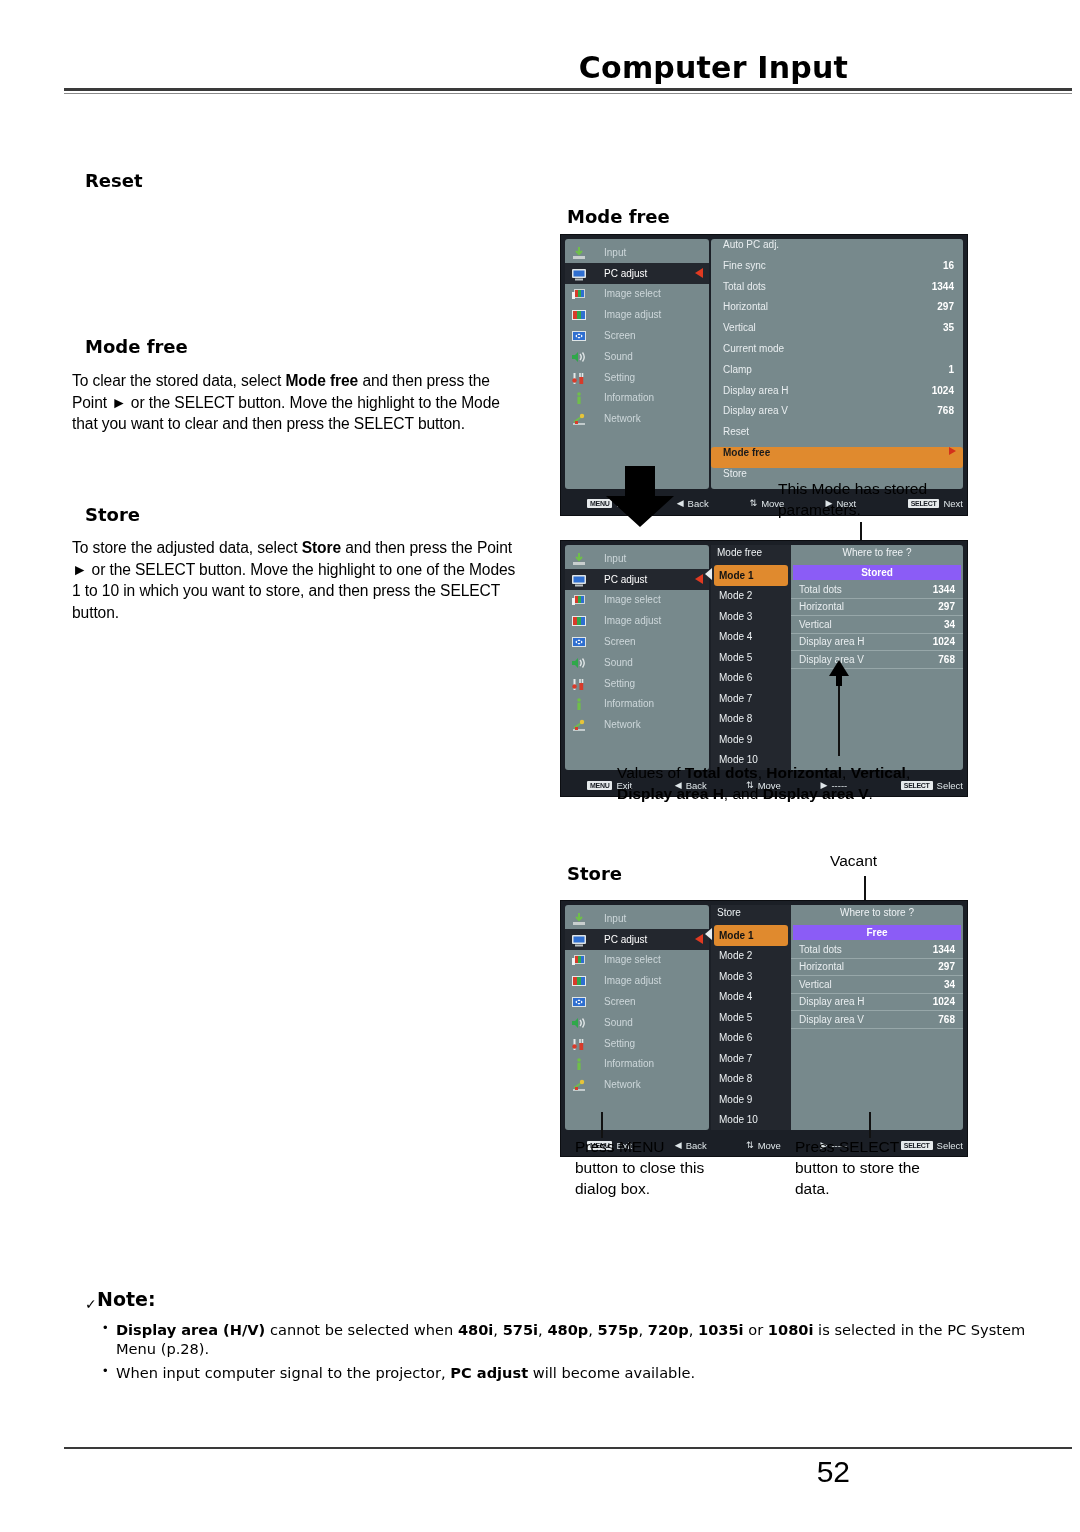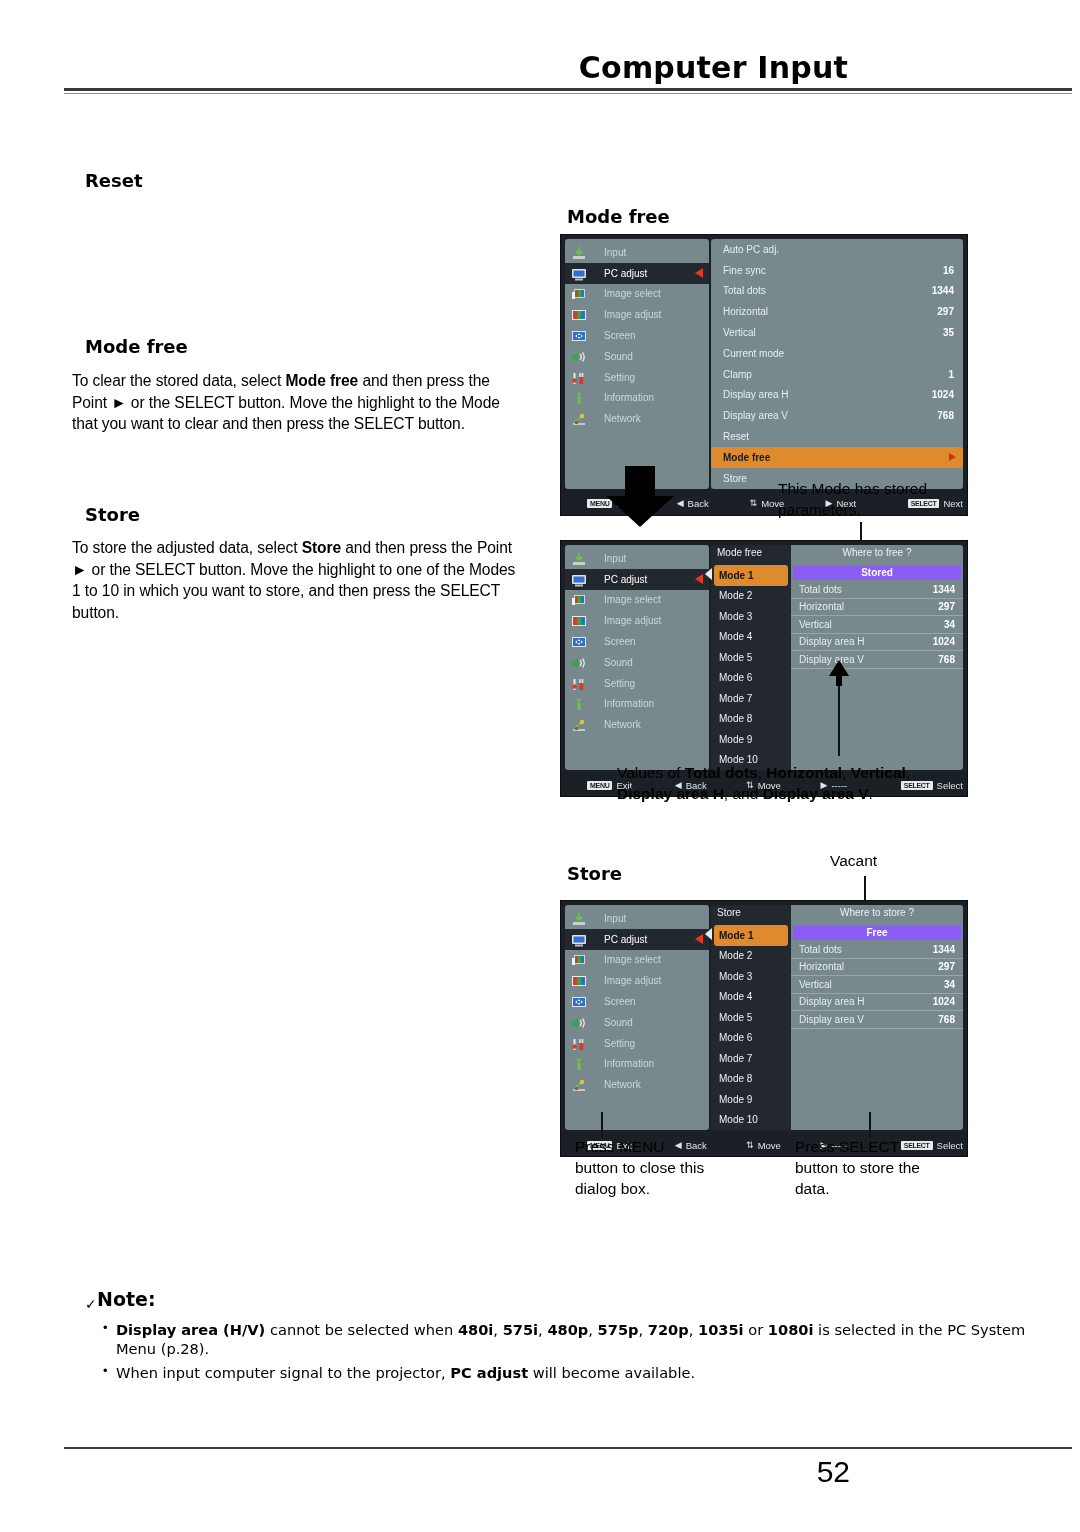--- a/index.html
+++ b/index.html
@@ -62,21 +62,21 @@
   }
   .ico{width:14px;height:13px;flex:0 0 auto;position:relative;}
 
   .osd-main{
     flex:1 1 auto;background:#77898c;border-radius:3px;
     position:relative;box-sizing:border-box;
   }
 
   
   .par-row{
-    height:20.8px;display:flex;align-items:center;
+    height:20.8px;display:flex;
     padding:0 9px 0 12px;box-sizing:border-box;font-size:10px;color:#e9eef0;
   }
   .par-row .pn{flex:1 1 auto;white-space:nowrap;}
   .par-row .pv{font-weight:bold;color:#ffffff;}
   .par-row.hl{background:#e08a2e;border-radius:3px;position:relative;}
   .par-row.hl .pn{color:#1b1b1b;font-weight:bold;}
   .par-row.hl .arrow{
     position:absolute;right:7px;width:0;height:0;
     border-top:4px solid transparent;border-bottom:4px solid transparent;
     border-left:7px solid #d3301b;

